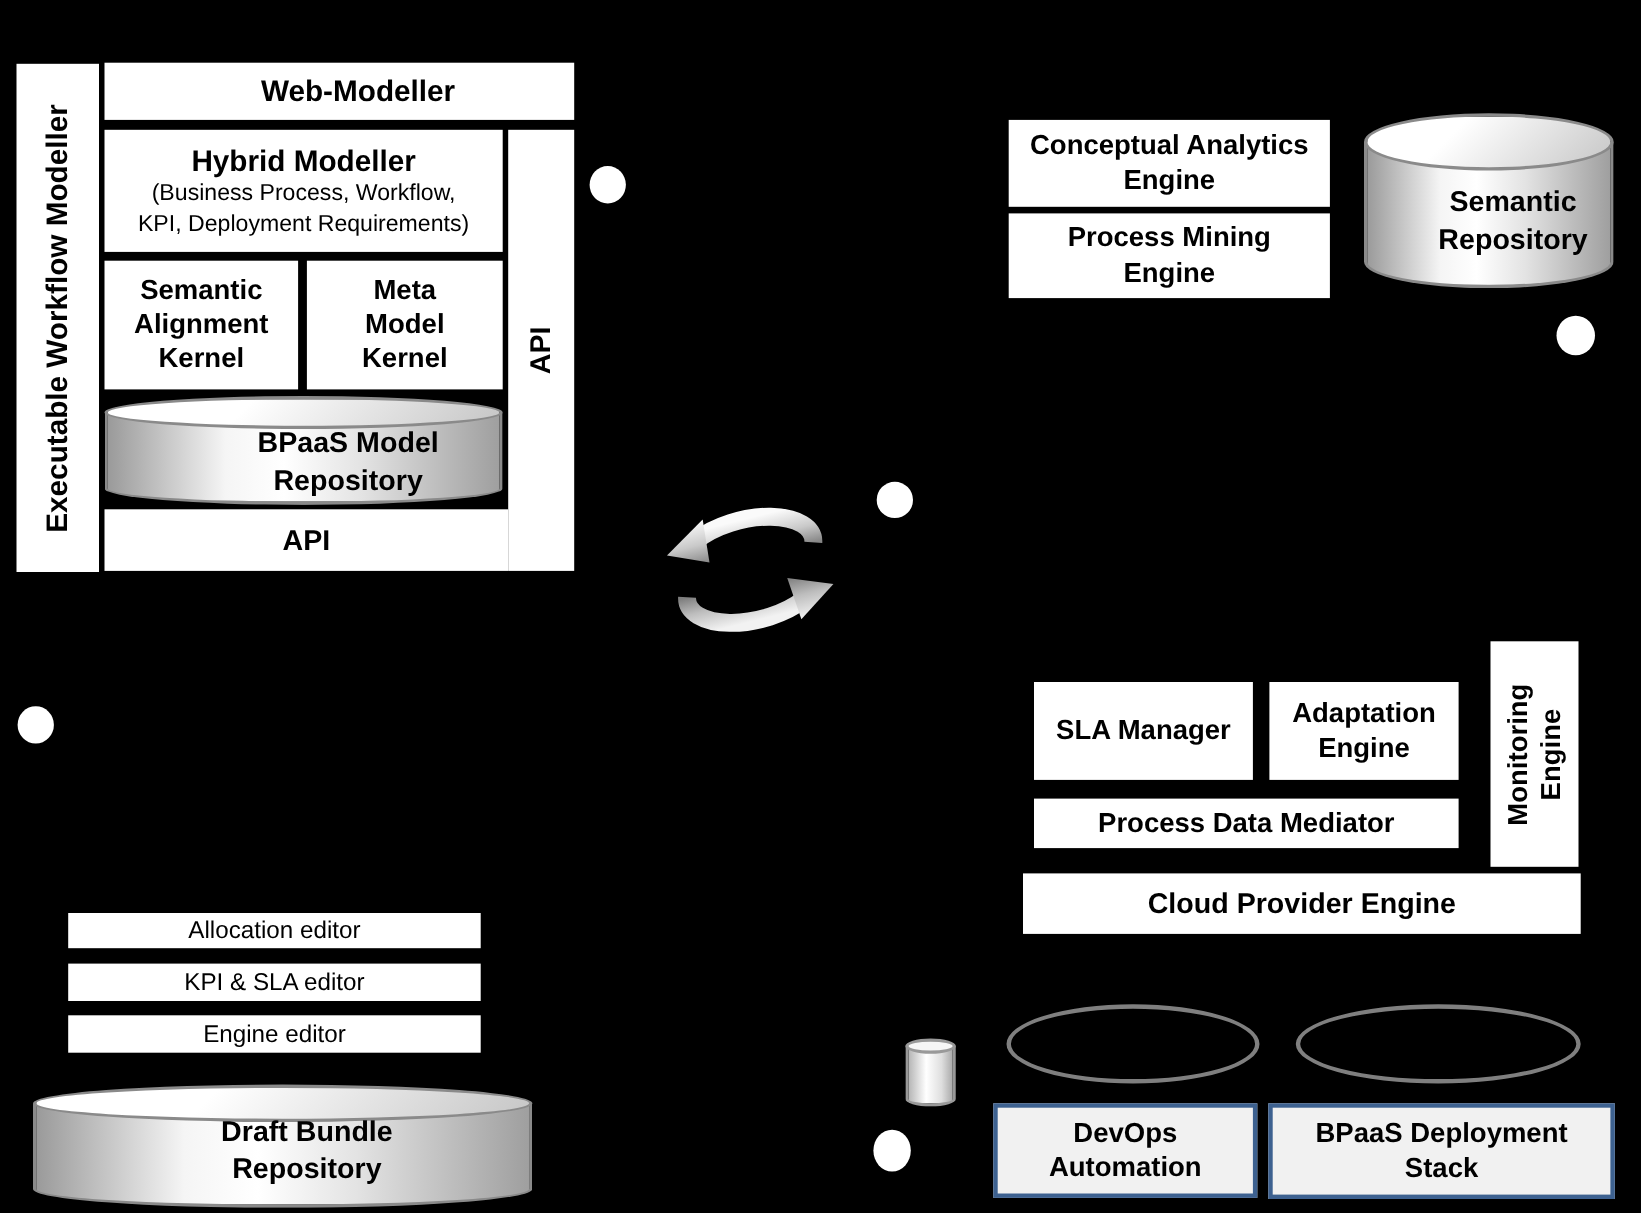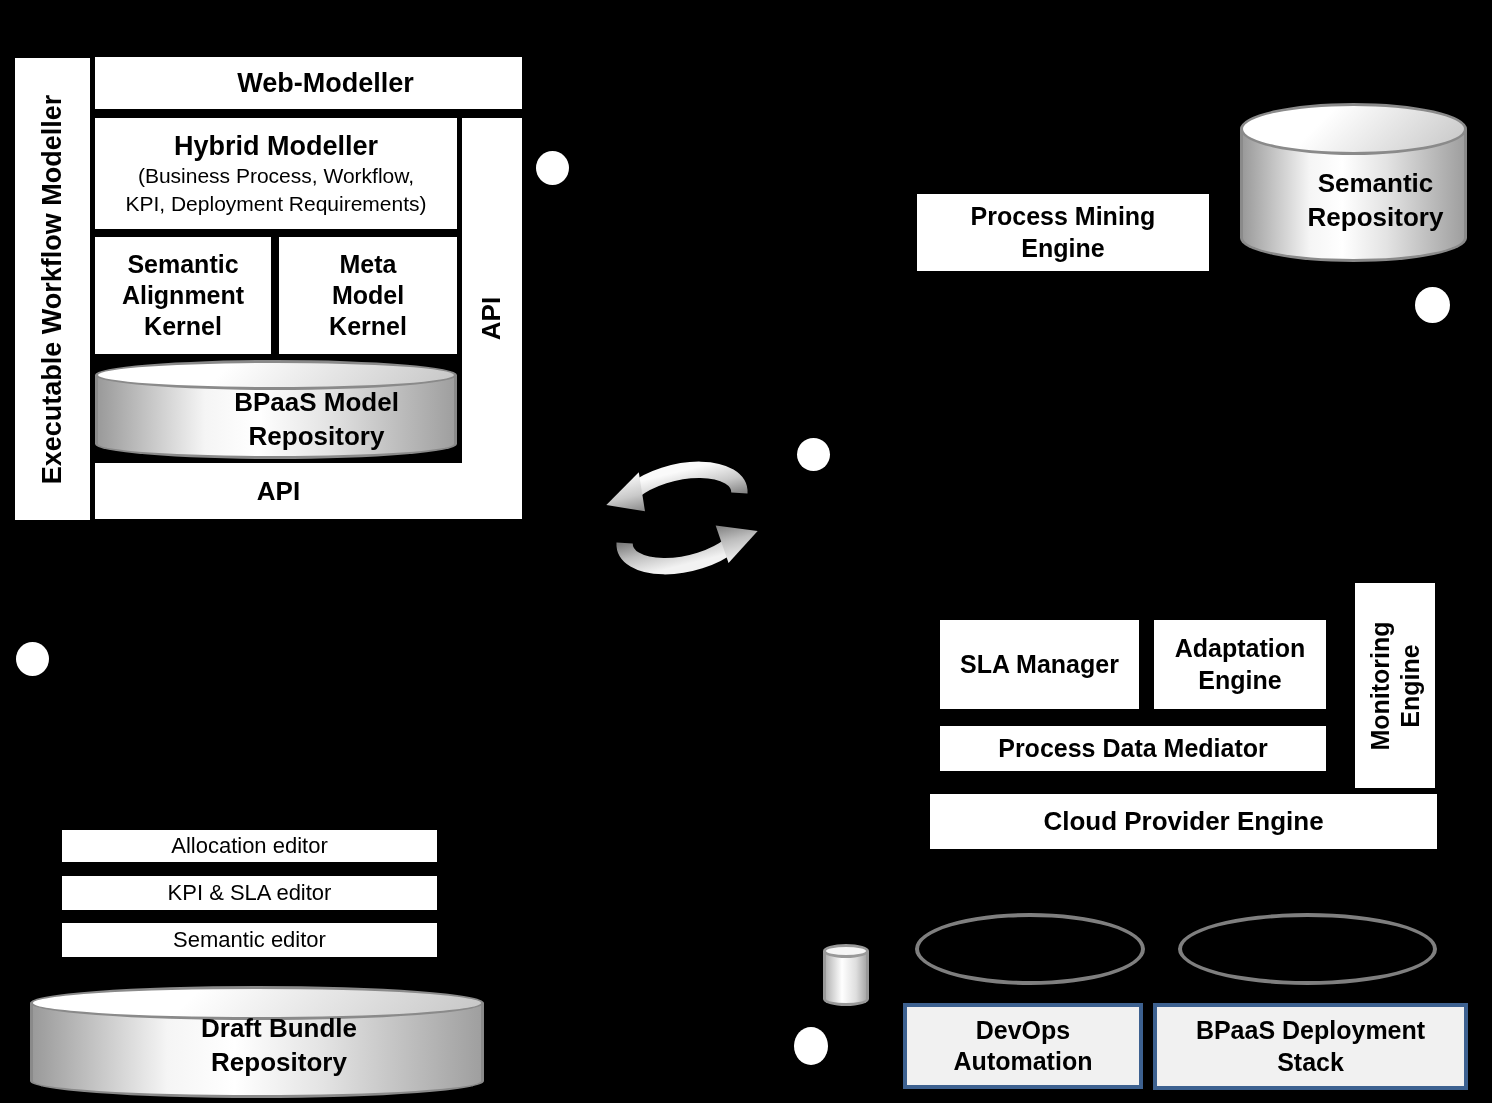--- a/index.html
+++ b/index.html
@@ -62,20 +62,23 @@
     <div class="ctop" style="height:30px;"></div>
     <div class="clabel b" style="top:24px;bottom:4px;font-size:26px;margin-left:37px;">
       <span style="max-width:230px;">BPaaS Model Repository</span>
     </div>
   </div>
 
   <div class="box b" style="left:95px;top:463px;width:367px;height:56px;font-size:26px;">
     <span>API</span>
   </div>
 
+  <div class="box b" style="left:917px;top:109px;width:292px;height:79px;font-size:25px;">
+    <span class="lbl" style="max-width:260px;">Conceptual Analytics Engine</span>
+  </div>
 
   <div class="box b" style="left:917px;top:194px;width:292px;height:77px;font-size:25px;">
     <span class="lbl" style="max-width:200px;">Process Mining Engine</span>
   </div>
 
   <div class="cyl" style="left:1240px;top:103px;width:227px;height:159px;">
     <div class="cbody" style="top:26px;border-radius:0 0 50% 50% / 0 0 24px 24px;"></div>
     <div class="ctop" style="height:52px;"></div>
     <div class="clabel b" style="top:44px;bottom:8px;font-size:26px;">
       <span style="max-width:180px;">Semantic Repository</span>
@@ -125,21 +128,21 @@
 
   <div class="box" style="left:62px;top:830px;width:375px;height:32px;font-size:22px;">
     <span>Allocation editor</span>
   </div>
 
   <div class="box" style="left:62px;top:876px;width:375px;height:34px;font-size:22px;">
     <span>KPI &amp; SLA editor</span>
   </div>
 
   <div class="box" style="left:62px;top:923px;width:375px;height:34px;font-size:22px;">
-    <span>Semantic editor</span>
+    <span>Engine editor</span>
   </div>
 
   <div class="cyl" style="left:30px;top:986px;width:454px;height:112px;">
     <div class="cbody" style="top:17px;border-radius:0 0 50% 50% / 0 0 17px 17px;"></div>
     <div class="ctop" style="height:34px;"></div>
     <div class="clabel b" style="top:28px;bottom:20px;font-size:26px;">
       <span style="max-width:230px;">Draft Bundle Repository</span>
     </div>
   </div>
 

